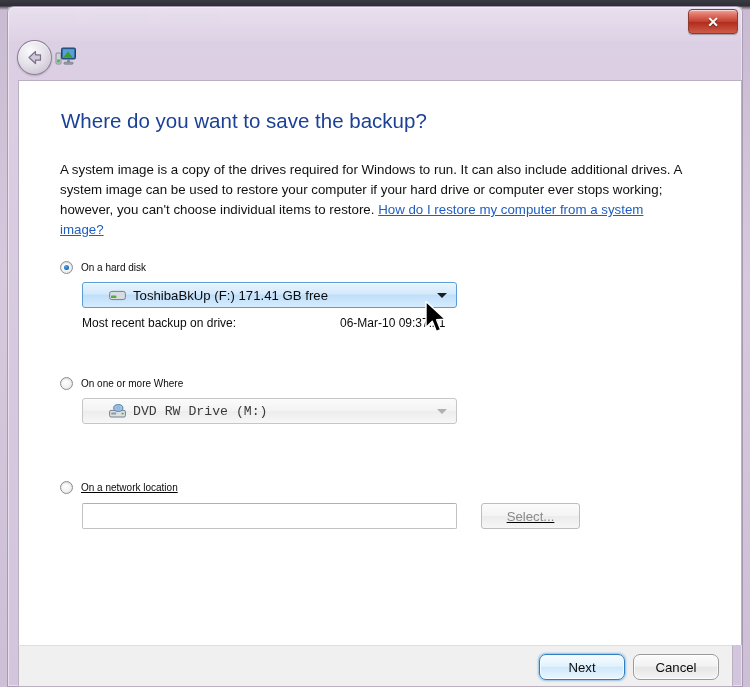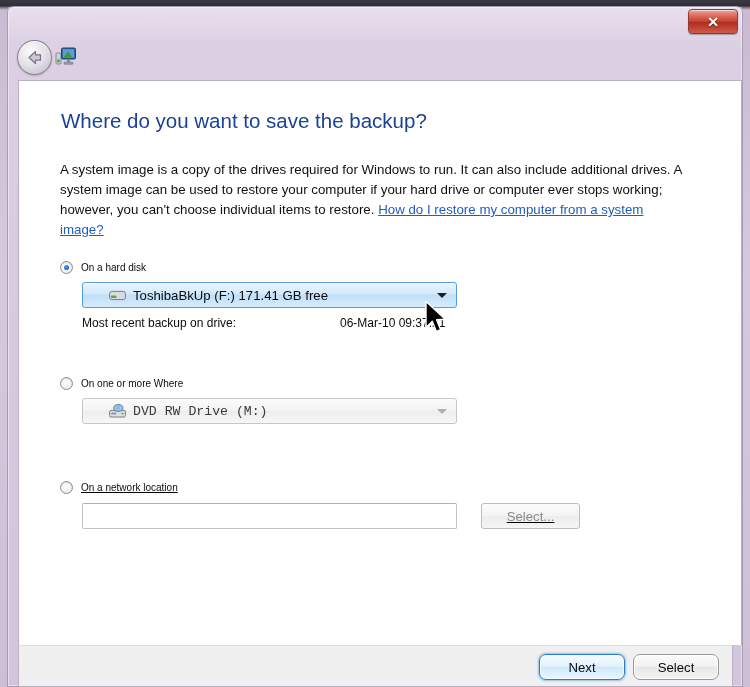--- a/index.html
+++ b/index.html
@@ -433,20 +433,20 @@
       <div id="network-row">
         <input id="network-path-input" type="text" value="" style="">
         <button id="select-button">Select...</button>
       </div>
     </div>
 
   </div>
 
   <div id="footer">
     <button class="footer-button" id="next-button">Next</button>
-    <button class="footer-button" id="cancel-button">Select</button>
+    <button class="footer-button" id="cancel-button">Cancel</button>
   </div>
 
 </div>
 
 <svg id="mouse-cursor" width="26" height="38" viewBox="0 0 26 38">
   <path d="M2 1.5 L2 27.5 L8.3 21.3 L12.4 31.5 L16.6 29.7 L12.6 19.8 L21.2 19.3 Z" fill="#000000" stroke="#ffffff" stroke-width="1.4" stroke-linejoin="round"></path>
 </svg>
 
 </body></html>

